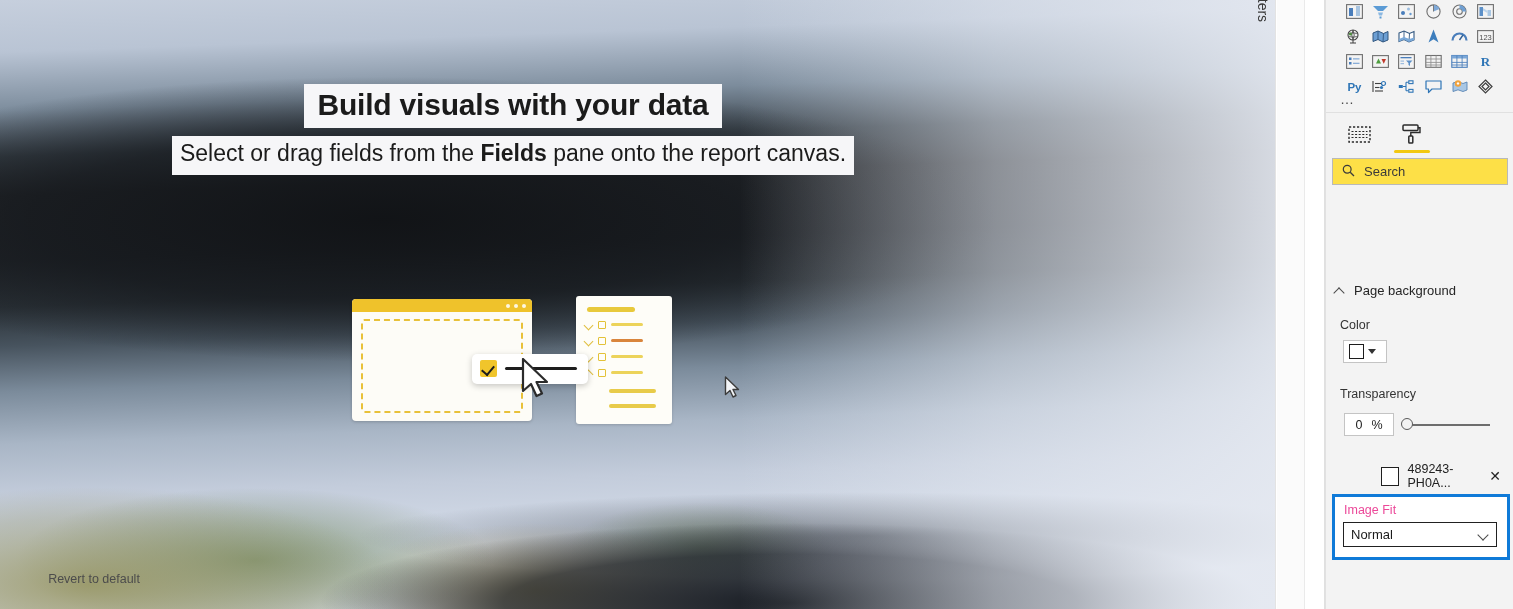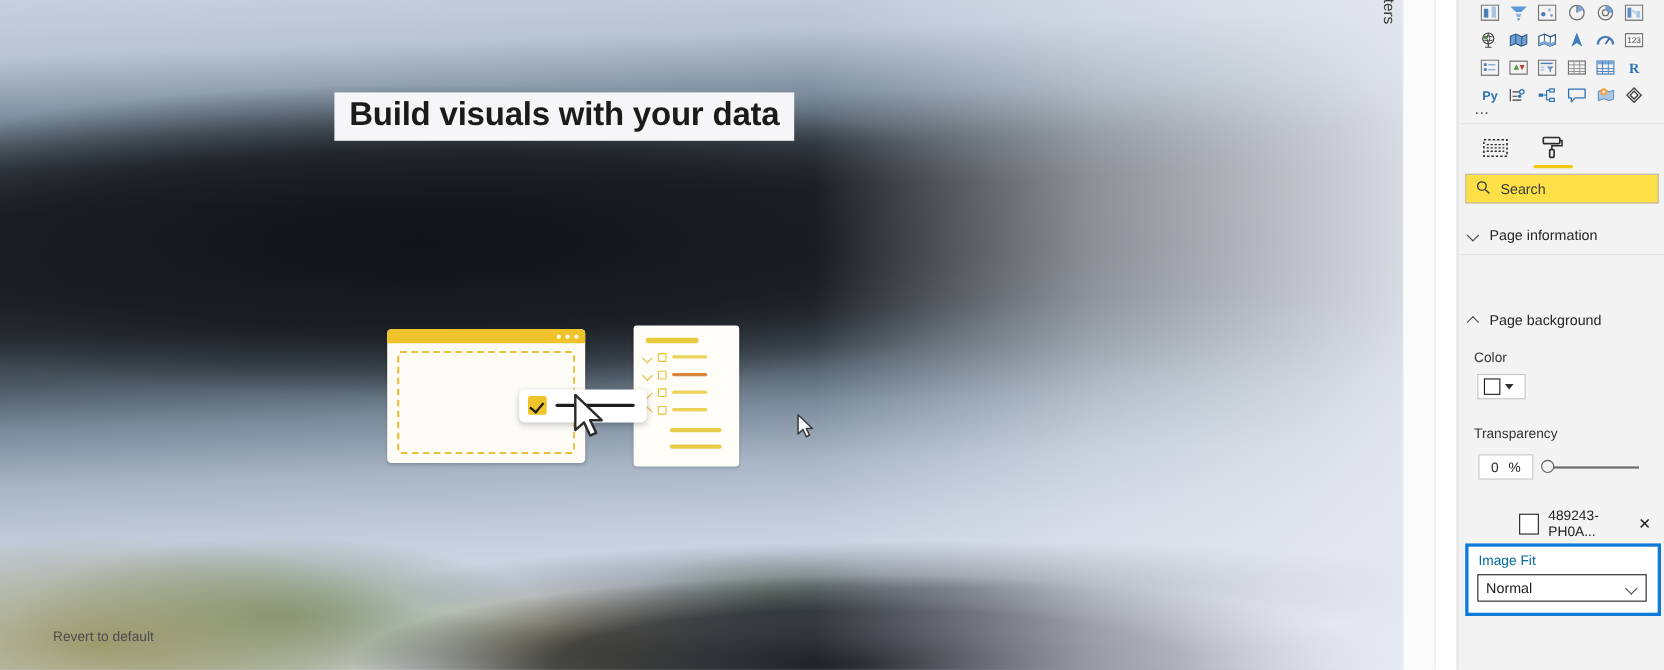--- a/index.html
+++ b/index.html
@@ -288,21 +288,21 @@
   .img-thumb { width: 21px; height: 19px; border: 1.6px solid #1f1f1f; background: #fff; }
   .img-name { font-size: 12.5px; color: #222; }
   .img-x { font-size: 14px; color: #222; margin-left: auto; margin-right: 4px; cursor: pointer; }
 
   .focus-box {
     position: absolute; left: 1332px; top: 494px;
     width: 178px; height: 66px;
     border: 3px solid #0f7ad8;
     background: #ffffff;
   }
-  .imgfit-label { position: absolute; left: 9px; top: 6px; font-size: 12.5px; color: #0369a1; }
+  .imgfit-label { position: absolute; left: 9px; top: 6px; font-size: 12.5px; color: #ec4899; }
   .combo {
     position: absolute; left: 8px; top: 25px;
     width: 154px; height: 25px;
     background: #fff; border: 1.4px solid #212121;
     display: flex; align-items: center; padding: 0 7px;
     font-size: 13px; color: #1b1b1b;
     cursor: pointer;
   }
   .combo .chev-sm {
     margin-left: auto; width: 10px; height: 10px; position: relative;
@@ -327,20 +327,23 @@
   <div id="canvas">
     <div class="bg-layer bg-base"></div>
     <div class="bg-layer bg-dark-band"></div>
     <div class="bg-layer bg-bottom-left"></div>
     <div class="bg-layer bg-bottom-dark"></div>
     <div class="bg-layer bg-right-fade"></div>
 
     <div class="empty-state">
       <div class="es-title-wrap">
         <span class="es-title">Build visuals with your data</span>
+      </div>
+      <div class="es-sub-wrap">
+        <span class="es-sub"><span>Select or drag fields from the </span><b>Fields</b><span> pane onto the report canvas.</span></span>
       </div>
     </div>
 
     <div class="illus">
       <div class="ill-window">
         <div class="ill-titlebar">
           <div class="ill-dots">
             <span class="ill-dot"></span>
               <span class="ill-dot"></span>
               <span class="ill-dot"></span>
@@ -597,24 +600,20 @@
     <div class="search-box">
       <span>
         <svg width="13" height="13" viewBox="0 0 13 13">
             <circle cx="5.2" cy="5.2" r="3.9" fill="none" stroke="#3b3b3b" stroke-width="1.2"></circle>
             <path d="M8.2 8.2 L12 12" stroke="#3b3b3b" stroke-width="1.3"></path>
           </svg>
       </span>
       <span class="search-text">Search</span>
     </div>
 
-    <div class="section" style="top:196px;">
-      <span class="chev"></span>
-      <span class="section-label">Page information</span>
-    </div>
     <div class="section" style="top:272px; border-bottom:none;">
       <span class="chev up"></span>
       <span class="section-label">Page background</span>
     </div>
   </div>
 
   <div class="prop-label" style="left:1340px; top:318px;">Color</div>
   <div class="color-swatch-btn" style="top:340px;">
     <span class="swatch"></span>
     <span class="caret-dn"></span>

